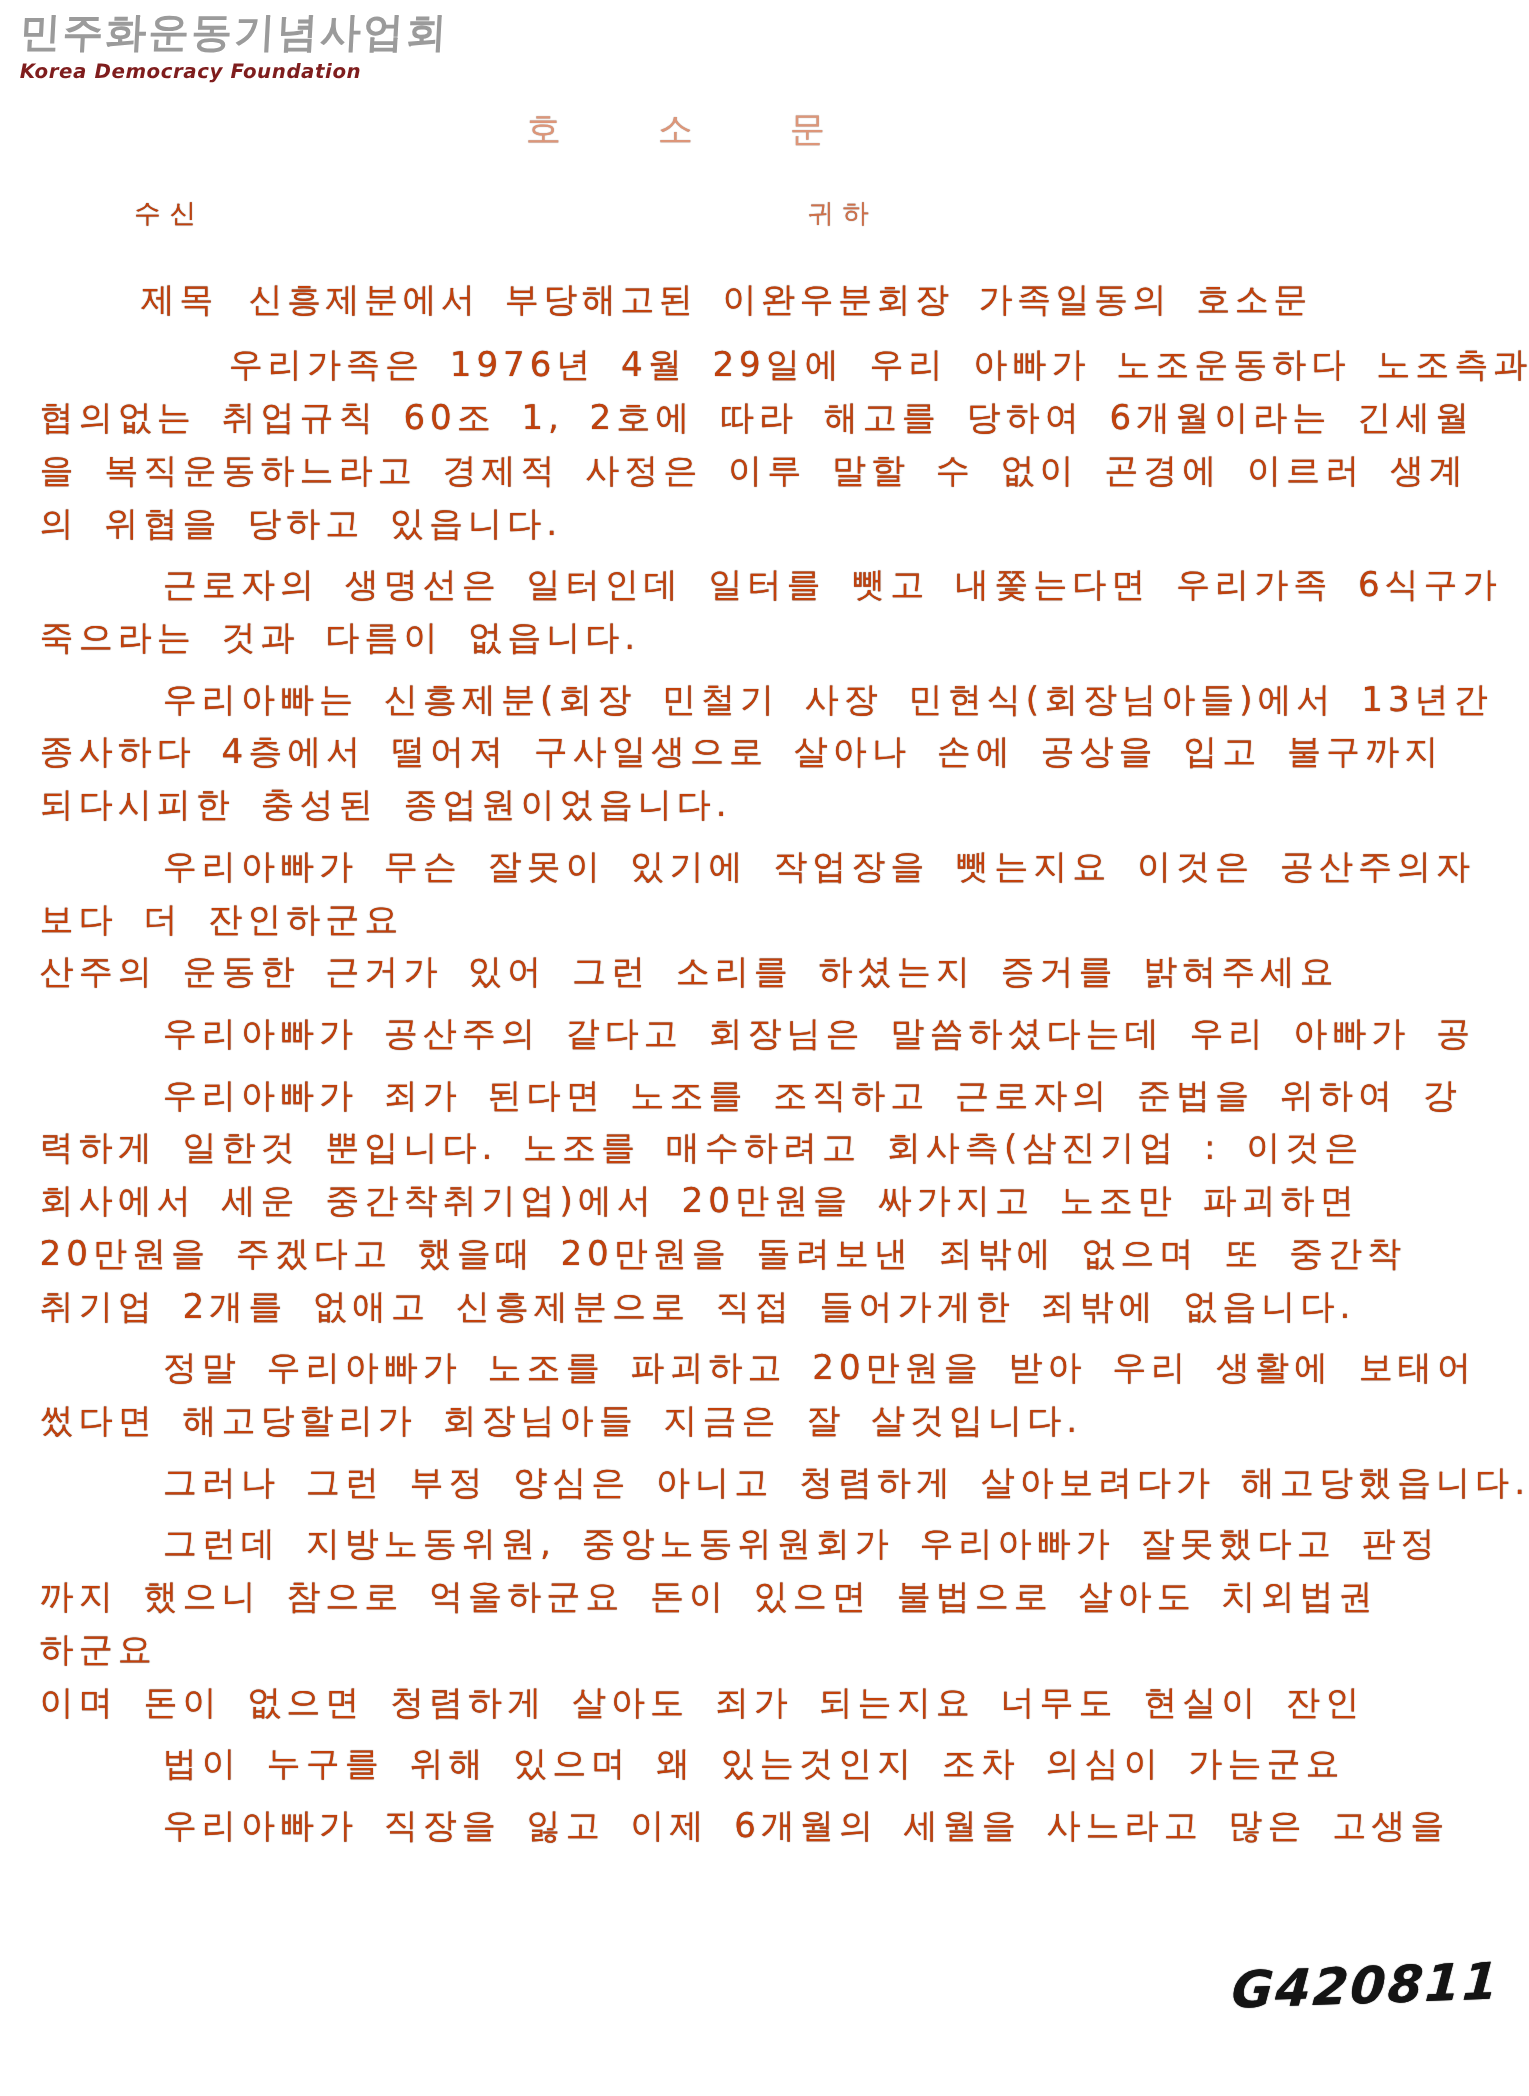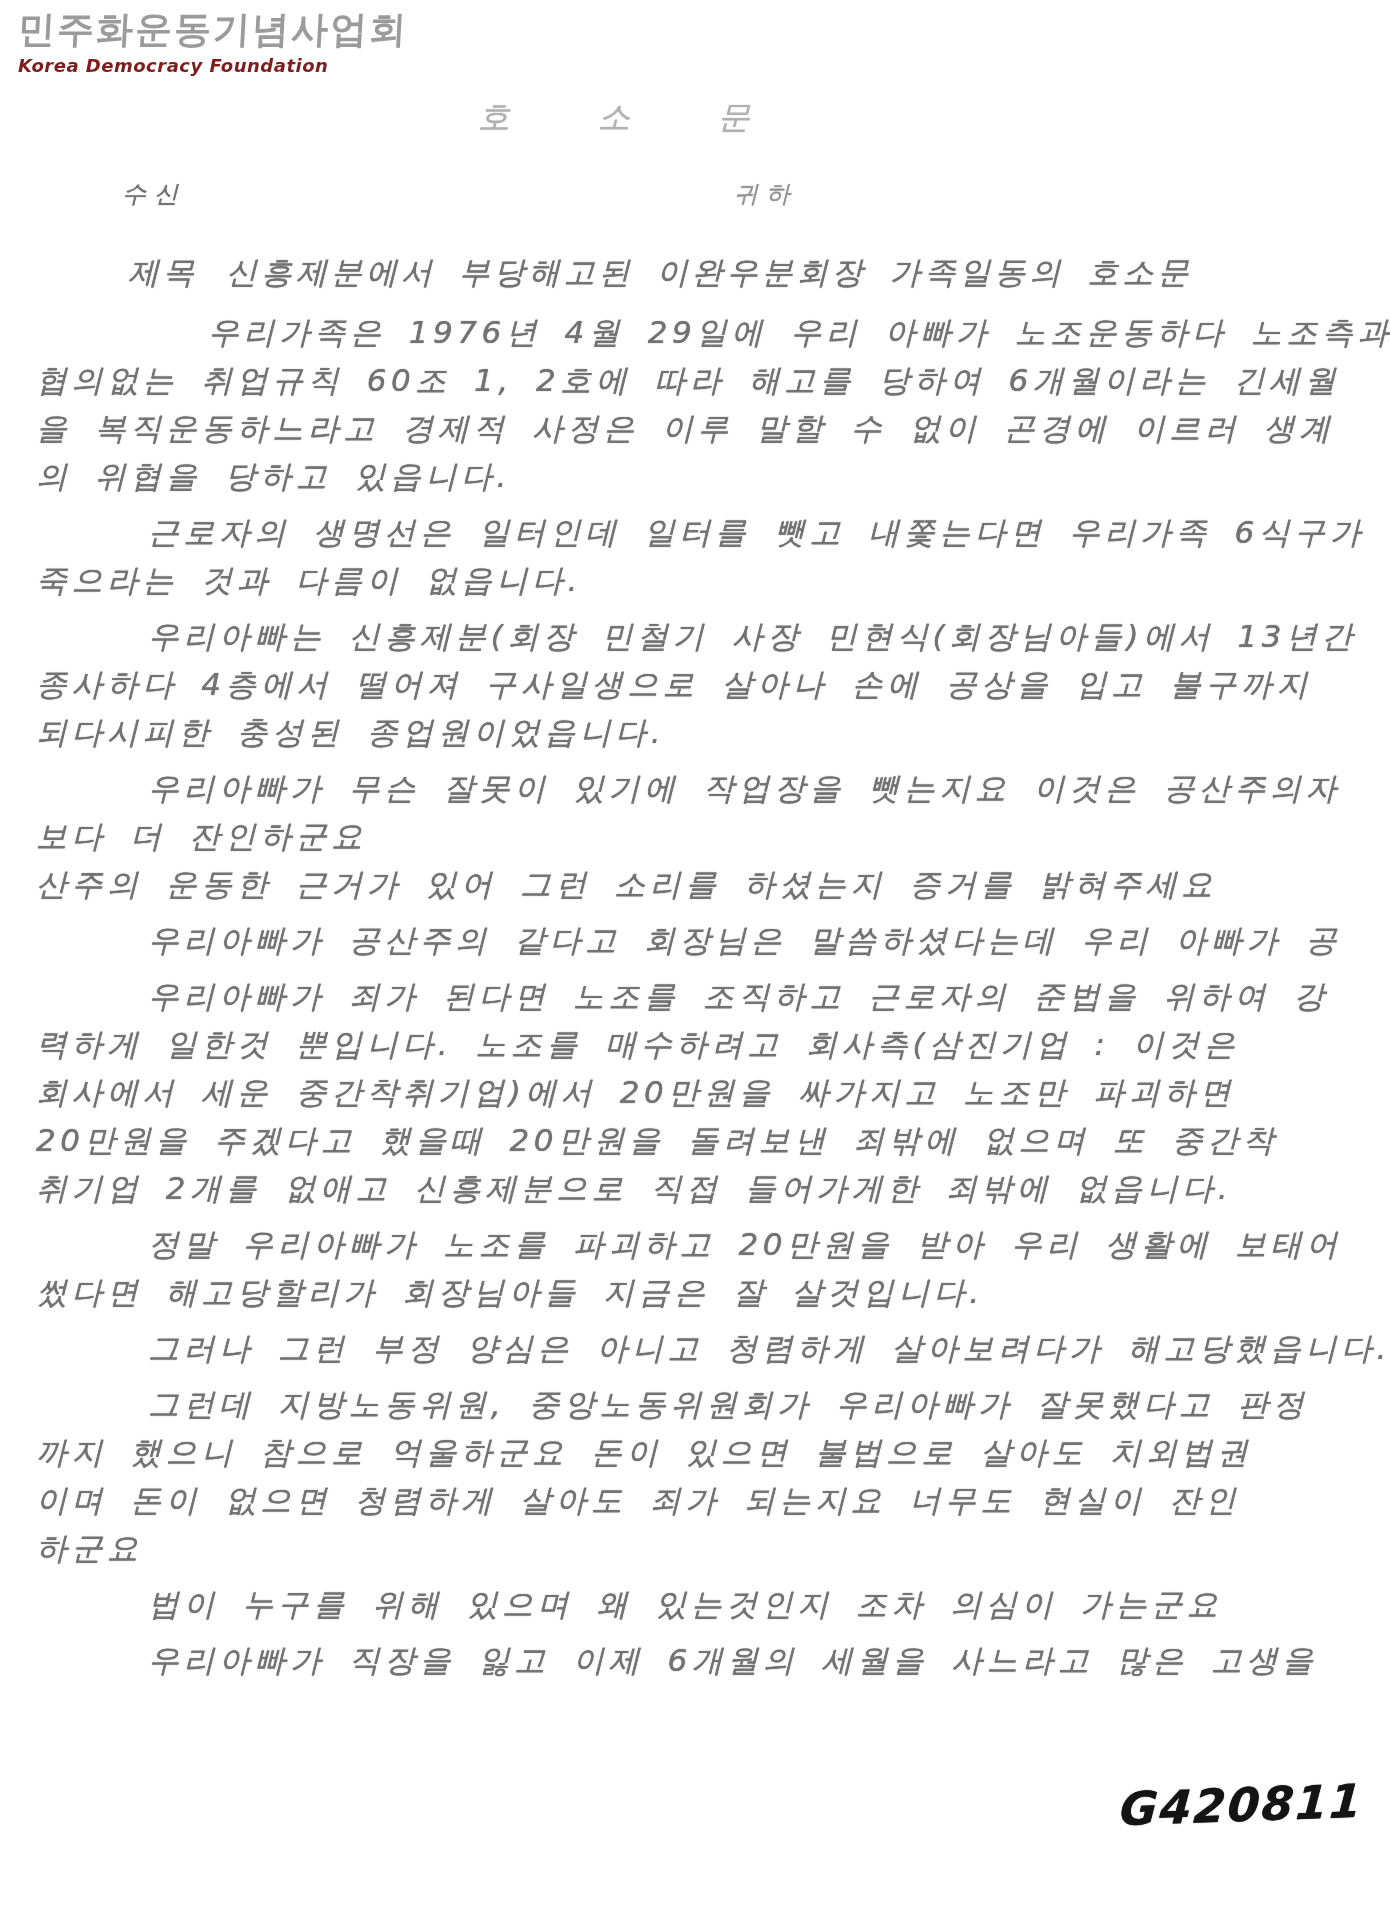--- a/index.html
+++ b/index.html
@@ -40,24 +40,23 @@
     position:absolute; top:96px; left:478px;
     font-size:32px;
     color:#9a9a9a;
     opacity:0.55;
     letter-spacing:88px;
     white-space:nowrap;
     filter:blur(0.4px);
   }
   
   .typed{
-    color:#737373;
+    color:#c2410c;
     text-shadow:0 0 1px rgba(20,20,20,0.75);
     filter:blur(0.2px);
-    font-style:italic;
   }
   .recipient-row{
     position:absolute; top:178px; left:122px; right:40px;
     font-size:24px;
     letter-spacing:8px;
   }
   .recipient-honorific{
     position:absolute; left:612px; top:0;
     opacity:0.75;
   }
@@ -133,21 +132,21 @@
       <div class="line indent1">우리아빠가 죄가 된다면 노조를 조직하고 근로자의 준법을 위하여 강</div>
       <div class="line indent0">력하게 일한것 뿐입니다.  노조를 매수하려고 회사측(삼진기업 : 이것은</div>
       <div class="line indent0">회사에서 세운 중간착취기업)에서 20만원을 싸가지고 노조만 파괴하면</div>
       <div class="line indent0">20만원을 주겠다고 했을때 20만원을 돌려보낸 죄밖에 없으며 또 중간착</div>
       <div class="line indent0">취기업 2개를 없애고 신흥제분으로 직접 들어가게한 죄밖에 없읍니다.</div>
       <div class="line indent1">정말 우리아빠가 노조를 파괴하고 20만원을 받아 우리 생활에 보태어</div>
       <div class="line indent0">썼다면 해고당할리가 회장님아들 지금은 잘 살것입니다.</div>
       <div class="line indent1">그러나 그런 부정 양심은 아니고 청렴하게 살아보려다가 해고당했읍니다.</div>
       <div class="line indent1">그런데 지방노동위원, 중앙노동위원회가 우리아빠가 잘못했다고 판정</div>
       <div class="line indent0">까지 했으니 참으로 억울하군요  돈이 있으면 불법으로 살아도 치외법권</div>
+      <div class="line indent0">하군요</div>
       <div class="line indent0">이며 돈이 없으면 청렴하게 살아도 죄가 되는지요   너무도 현실이 잔인</div>
-      <div class="line indent0">하군요</div>
       <div class="line indent1">법이 누구를 위해 있으며 왜 있는것인지 조차 의심이 가는군요</div>
       <div class="line indent1">우리아빠가 직장을 잃고 이제 6개월의 세월을 사느라고 많은 고생을</div>
     </div>
 
   <div class="registry">G420811</div>
 
 </div>
 
 </body></html>

